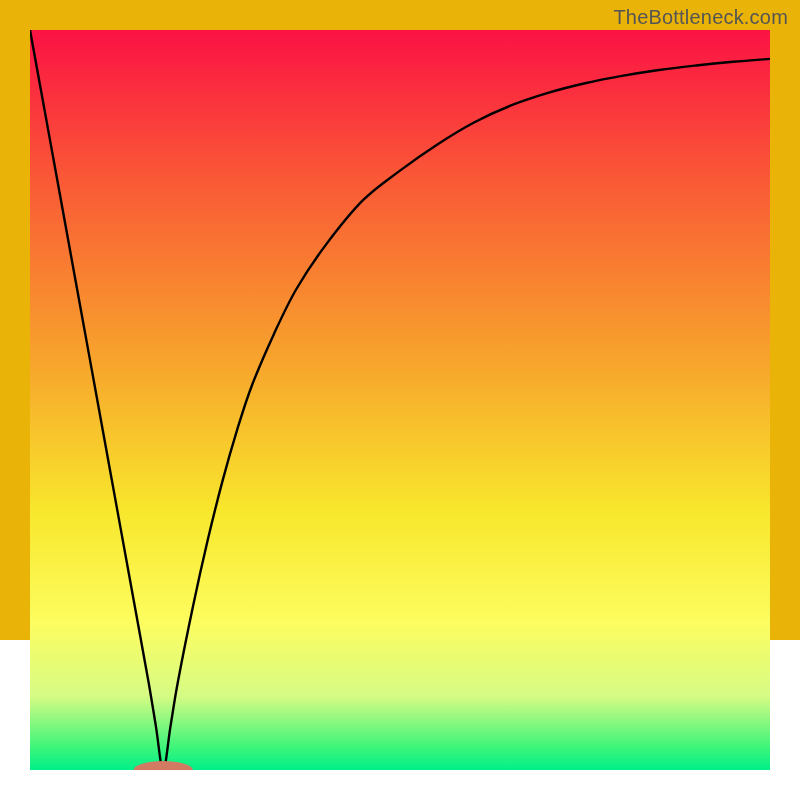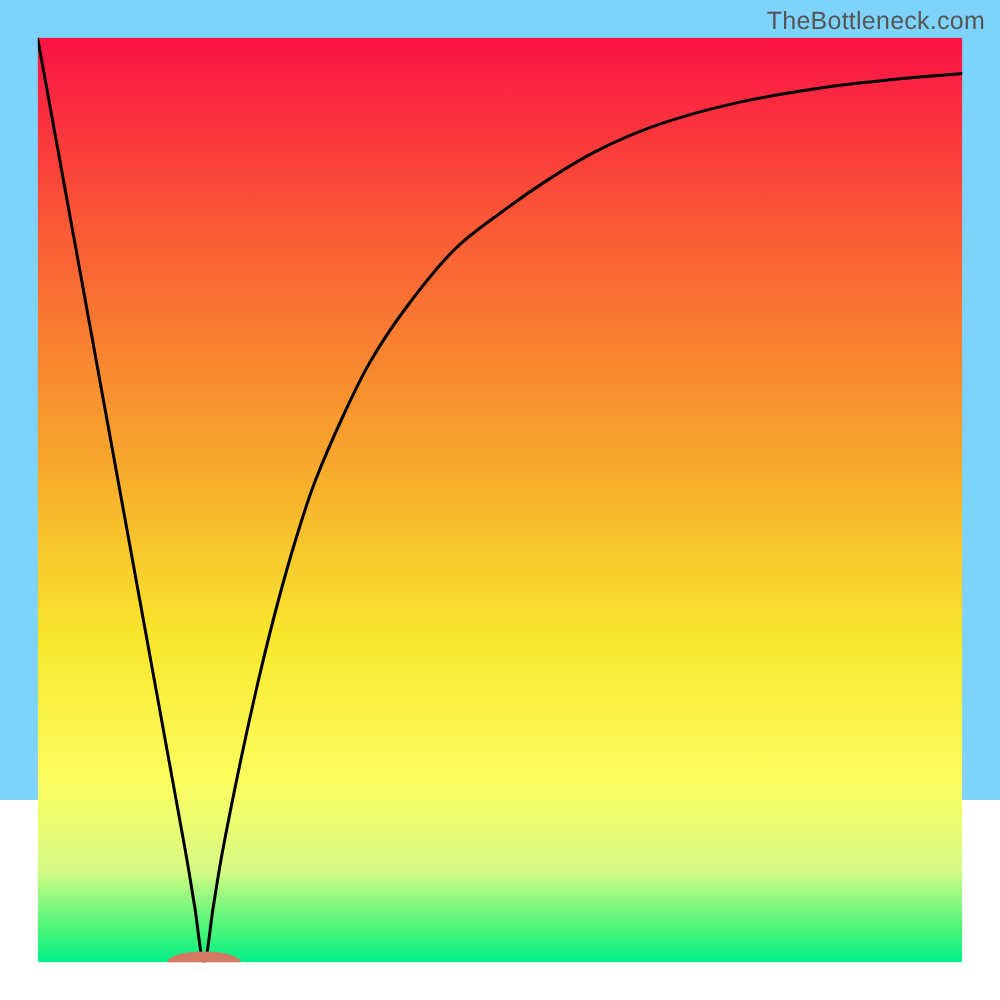--- a/index.html
+++ b/index.html
@@ -7,21 +7,21 @@
     padding: 0;
     width: 800px;
     height: 800px;
     overflow: hidden;
     background: #fff;
     font-family: Arial, Helvetica, sans-serif;
   }
   .outer-frame {
     width: 800px;
     height: 640px;
-    background: #7dd3fc;
+    background: #eab308;
     position: relative;
   }
   .plot-area {
     position: absolute;
     left: 30px;
     top: 30px;
     width: 740px;
     height: 740px;
     overflow: hidden;
   }

